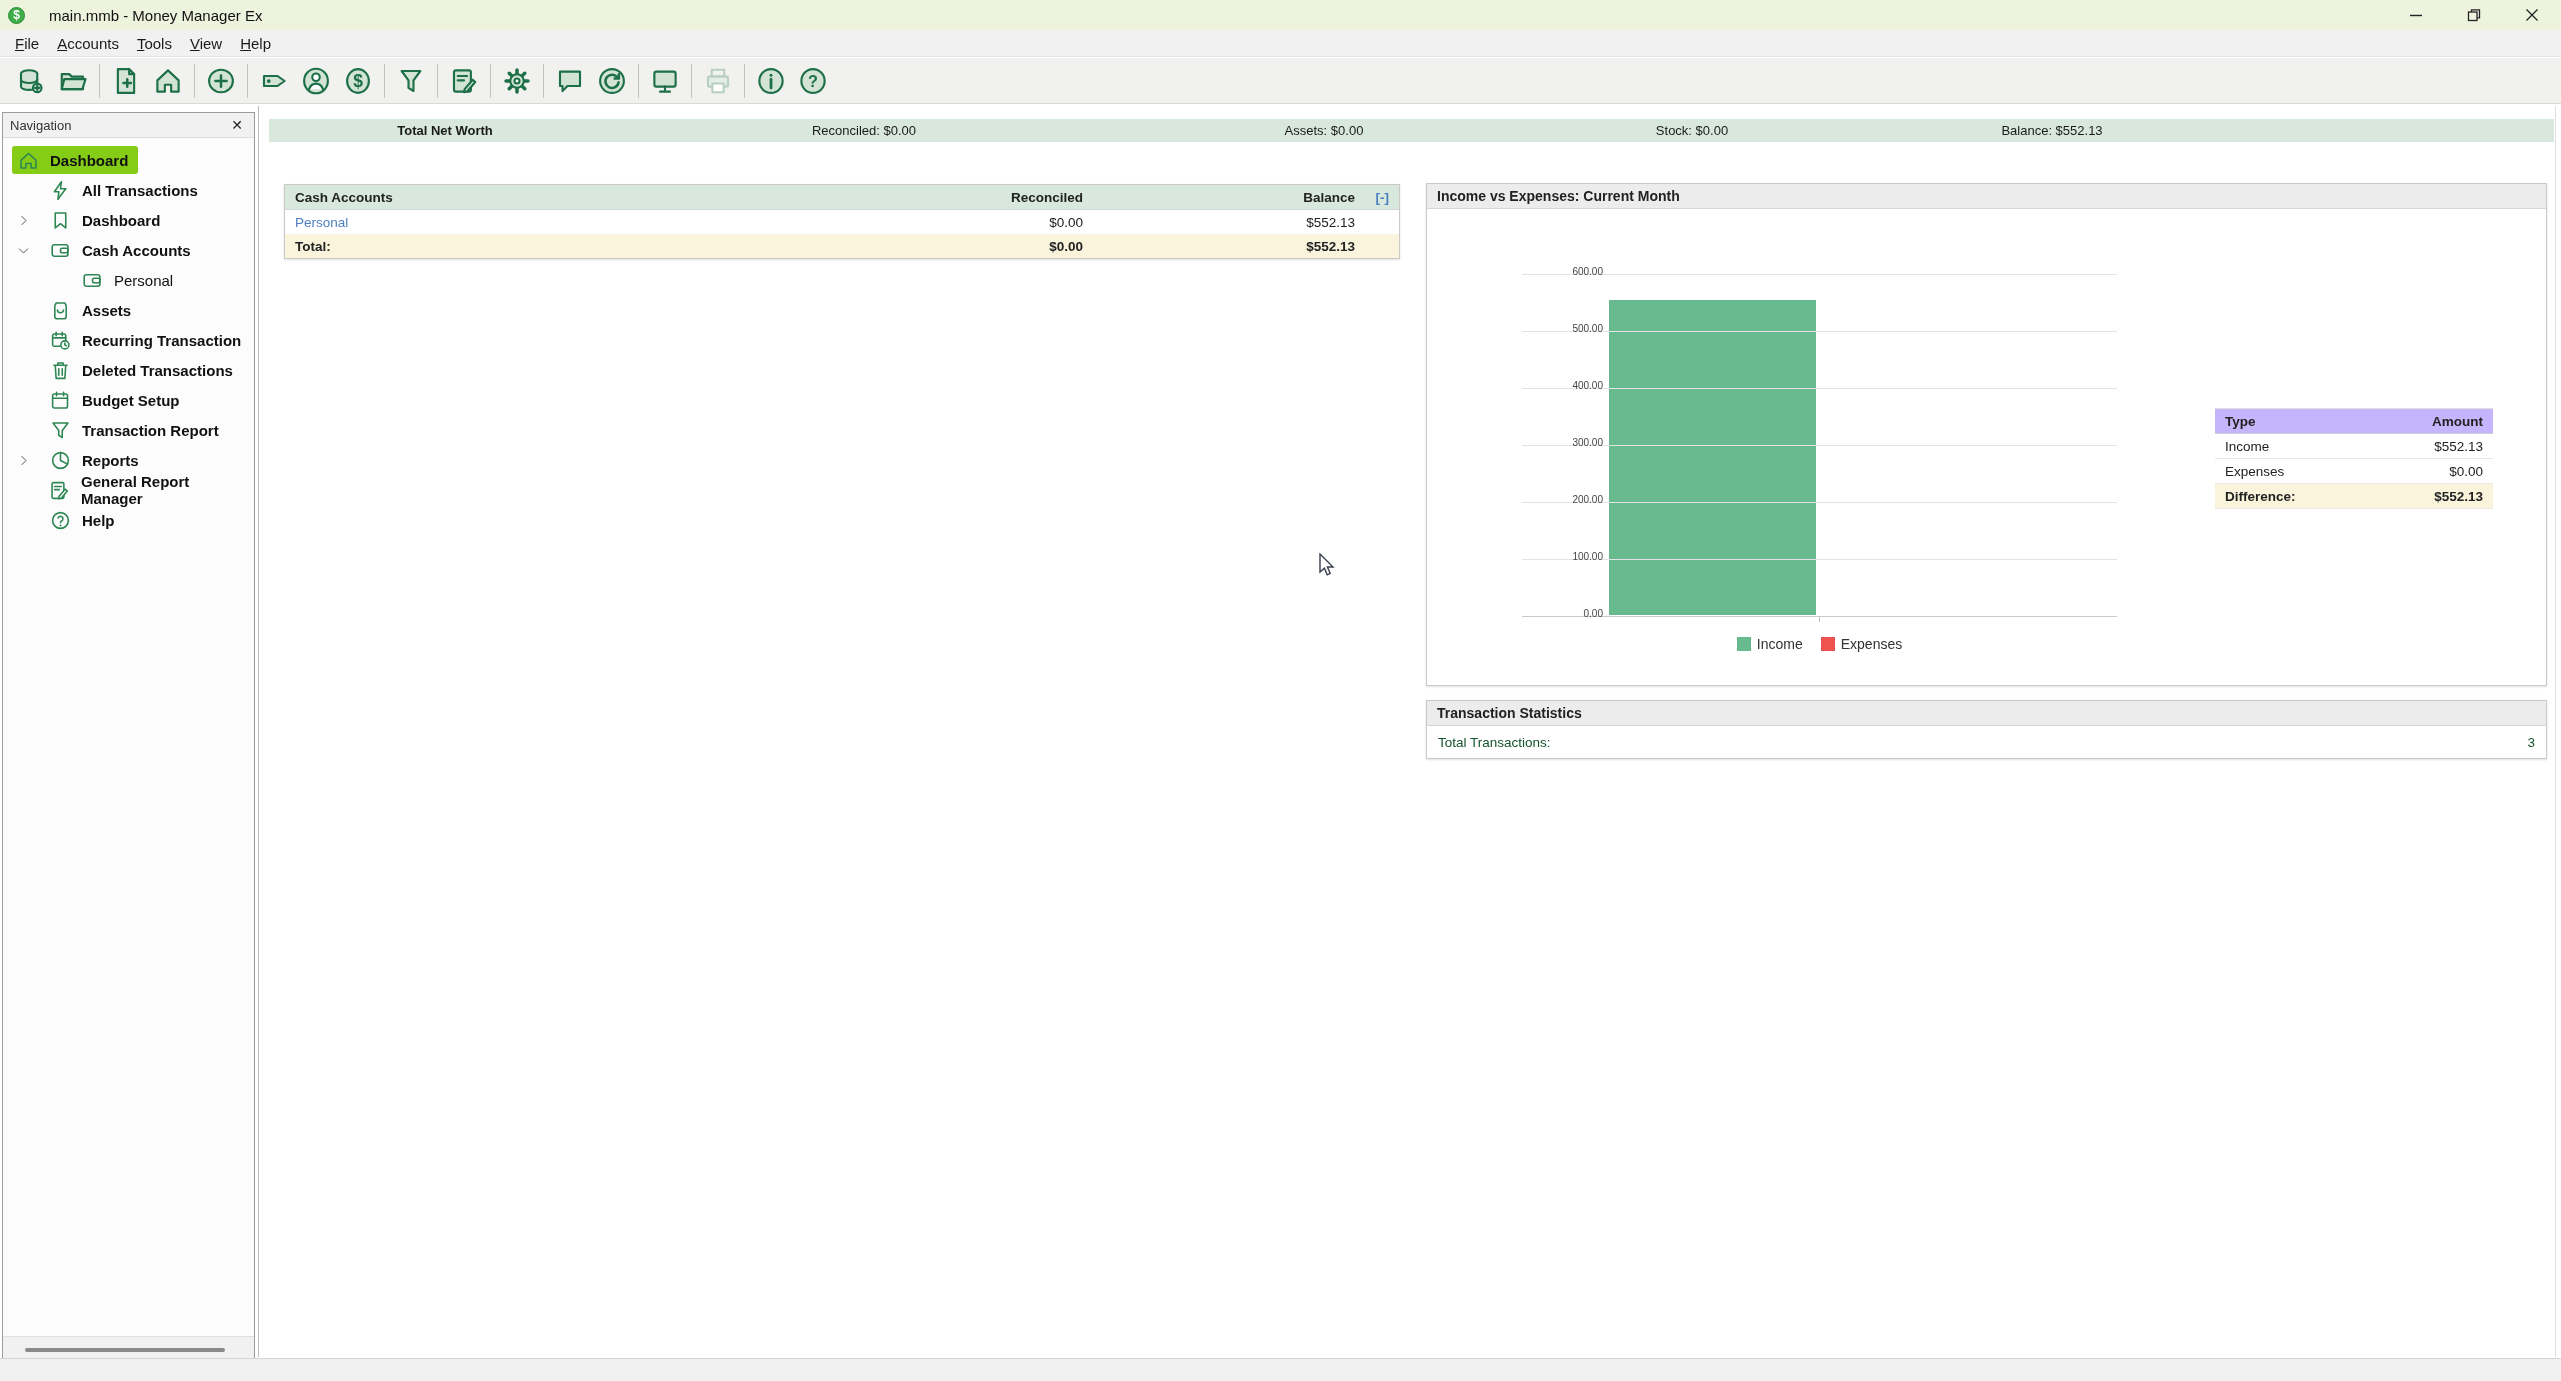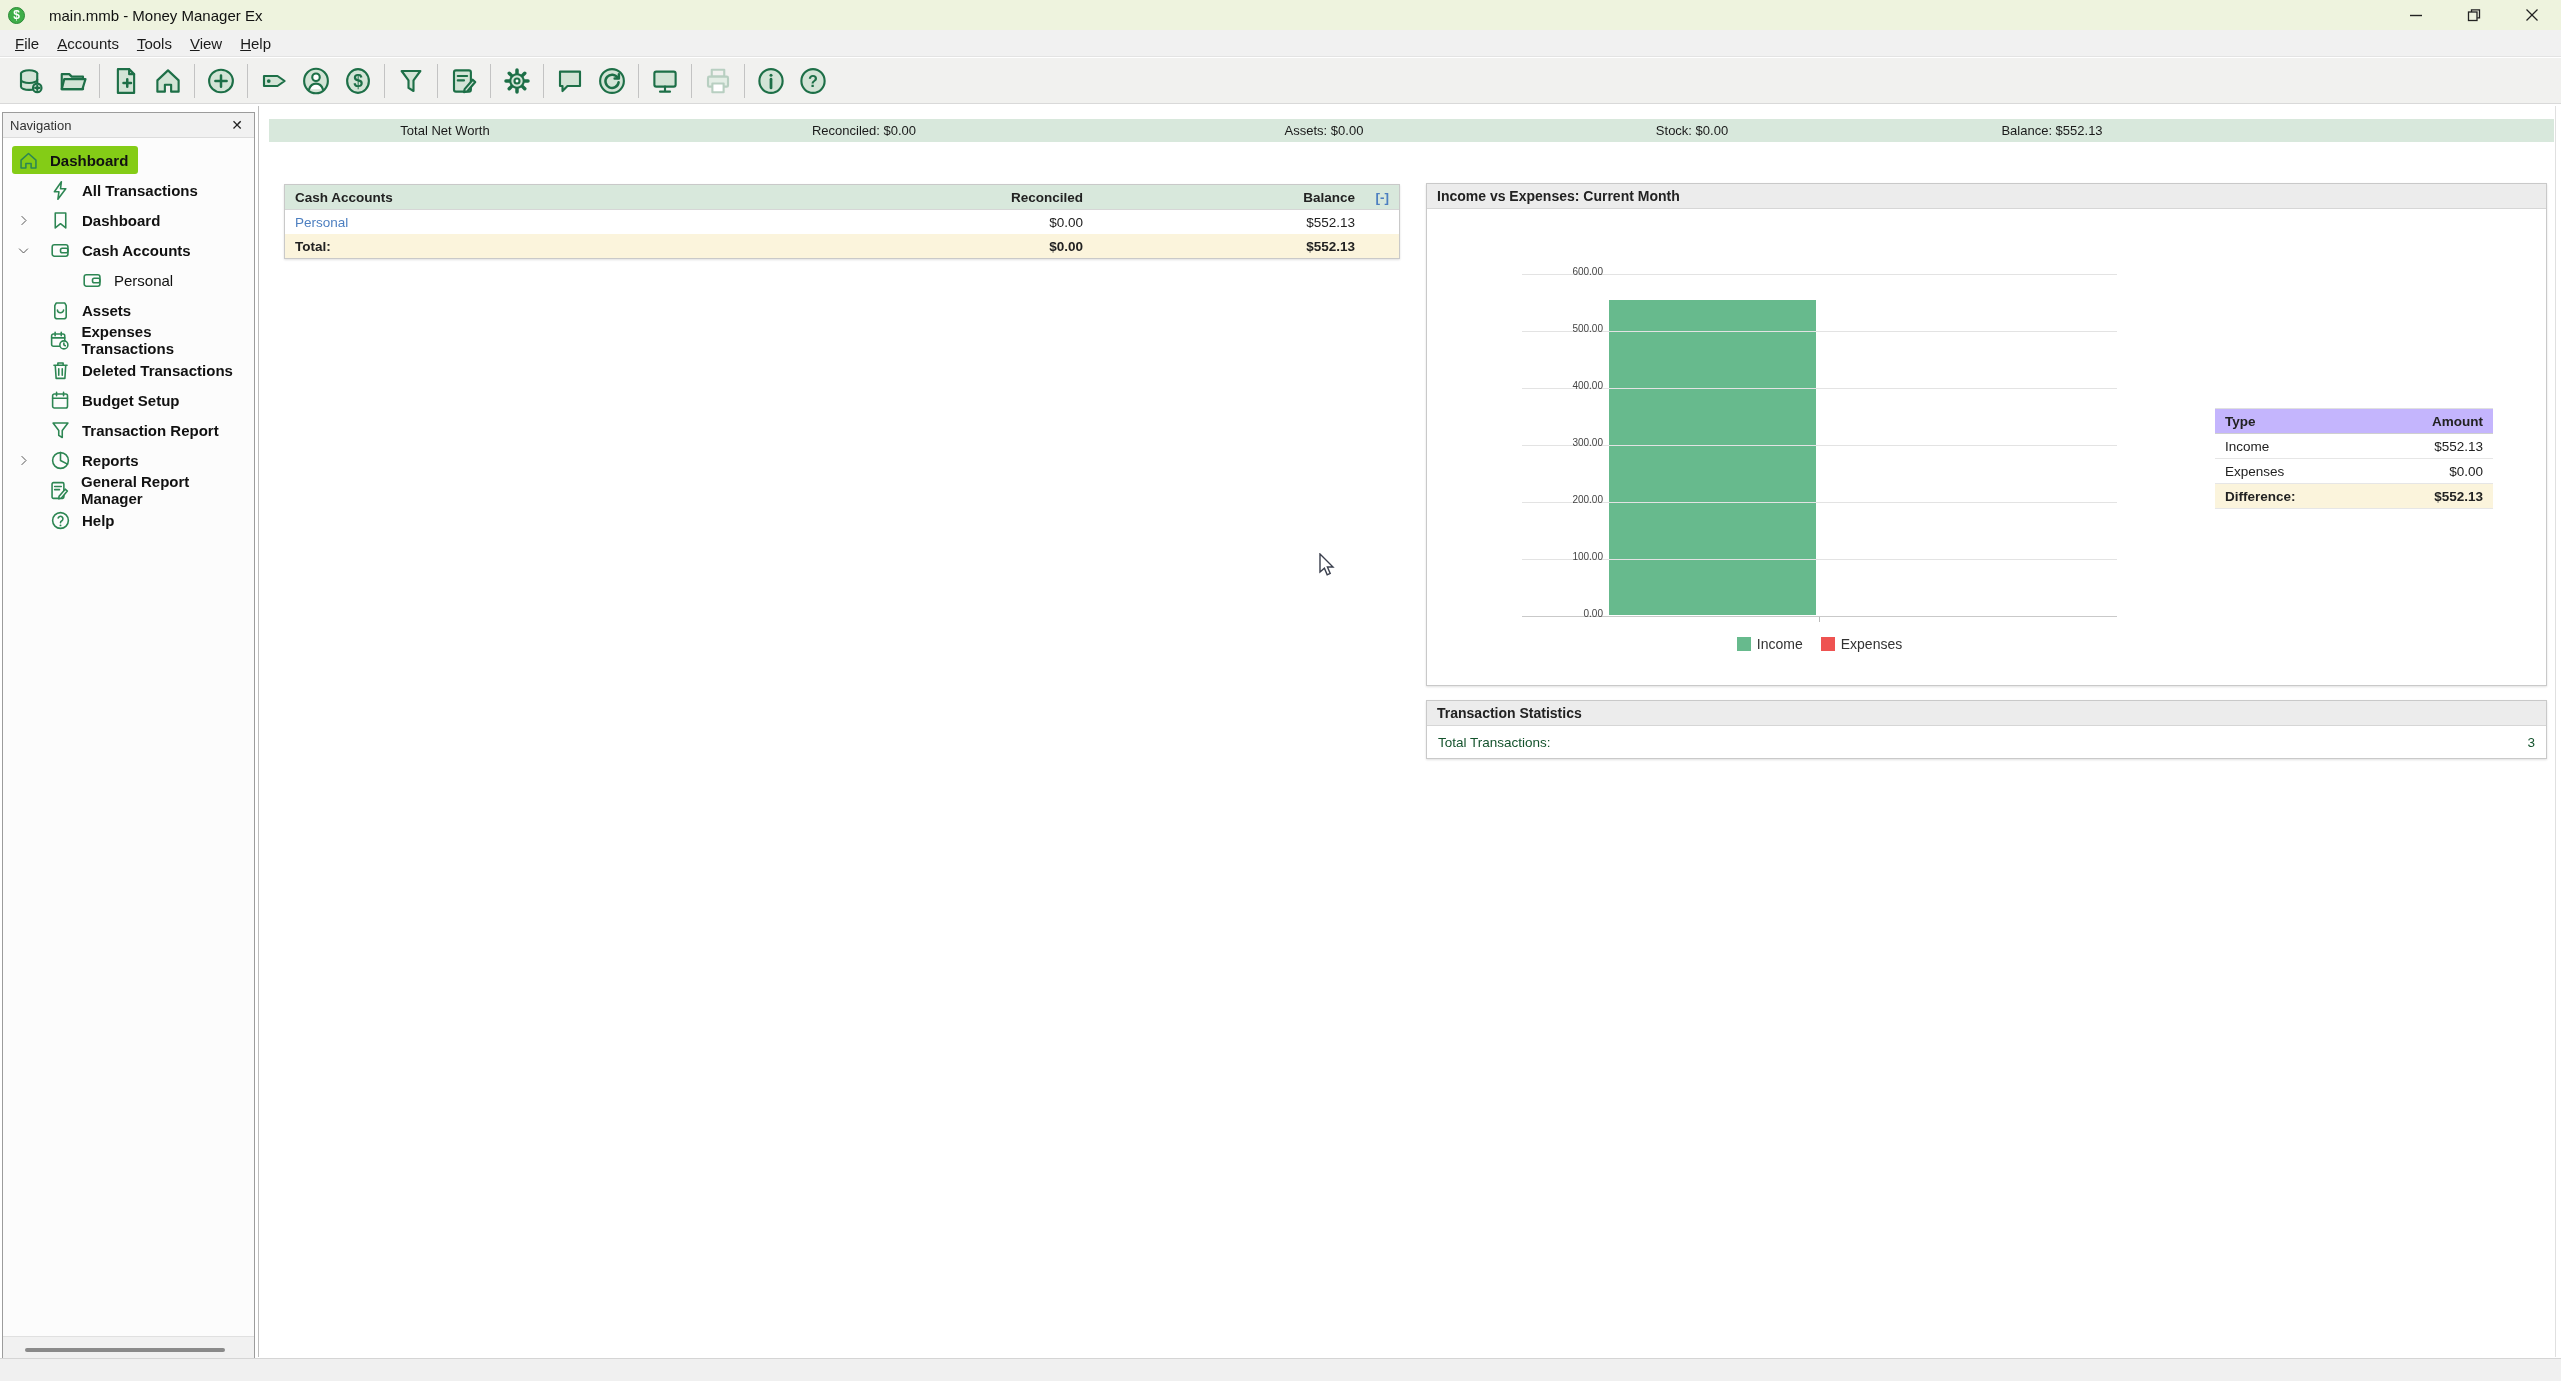--- a/index.html
+++ b/index.html
@@ -49,21 +49,21 @@
   .chev svg { stroke:#565656; fill:none; stroke-width:1.6; }
   .nav-scroll { position:absolute; left:0; bottom:0; width:100%; height:26px; background:#f1f1f1; border-top:1px solid #e0e0e0; }
   .nav-thumb { position:absolute; left:22px; top:11px; width:200px; height:4px; background:#8a8a8a; border-radius:2px; }
 
   
   .main { position:absolute; left:258px; top:106px; width:2303px; height:1251px; background:#ffffff; border-left:1px solid #bdbdbd; }
   .right-edge { position:absolute; top:0; right:5px; width:1px; height:100%; background:#e0e0e0; }
 
   .summarybar { position:absolute; left:10px; top:13px; width:2285px; height:23px; background:#d8e8dc; }
   .sum-item { position:absolute; top:0; height:23px; display:flex; align-items:center; font-size:13px; color:#1a1a1a; transform:translateX(-50%); white-space:nowrap; }
-  .sum-item.bold { font-weight:normal;text-align:center; }
+  .sum-item.bold { font-weight:bold;text-align:center; }
 
   .panel { position:absolute; background:#fff; border:1px solid #c9c9c9; box-shadow:0 1px 2px rgba(0,0,0,0.12); }
   .panel-header { height:25px; display:flex; align-items:center; padding:0 10px; font-size:14px; font-weight:bold; color:#222; border-bottom:1px solid #d6d6d6; }
   .ph-gray  { background:#ececec; }
 
   
   .ca-row { display:flex; align-items:center; height:24px; font-size:13.5px; color:#222; padding:0 10px; }
   .ca-name { flex:1; }
   .ca-rec { width:300px; text-align:right; }
   .ca-bal { width:272px; text-align:right; }
@@ -351,21 +351,21 @@
       <div class="nav-item lvl1">
         <span class="hl">
             <span class="icon">
               <svg width="21" height="21" viewBox="0 0 24 24">
                 <rect x="3" y="4.5" width="15" height="14" rx="2"></rect>
                 <path d="M7 2.5v4M14 2.5v4M3 9h15"></path>
                 <circle cx="17" cy="17" r="4.6" fill="#fcfcfc"></circle>
                 <path d="M17 14.8V17l1.6 1"></path>
               </svg>
             </span>
-        <span>Expenses Transactions</span>
+        <span>Recurring Transaction</span>
           </span>
       </div>
 
       <div class="nav-item lvl1">
         <span class="hl">
             <span class="icon">
               <svg width="21" height="21" viewBox="0 0 24 24">
                 <path d="M4.5 6h15M9 6V3.5h6V6M6 6l1 15h10l1-15"></path>
                 <path d="M10 10v7.5M14 10v7.5"></path>
               </svg>

